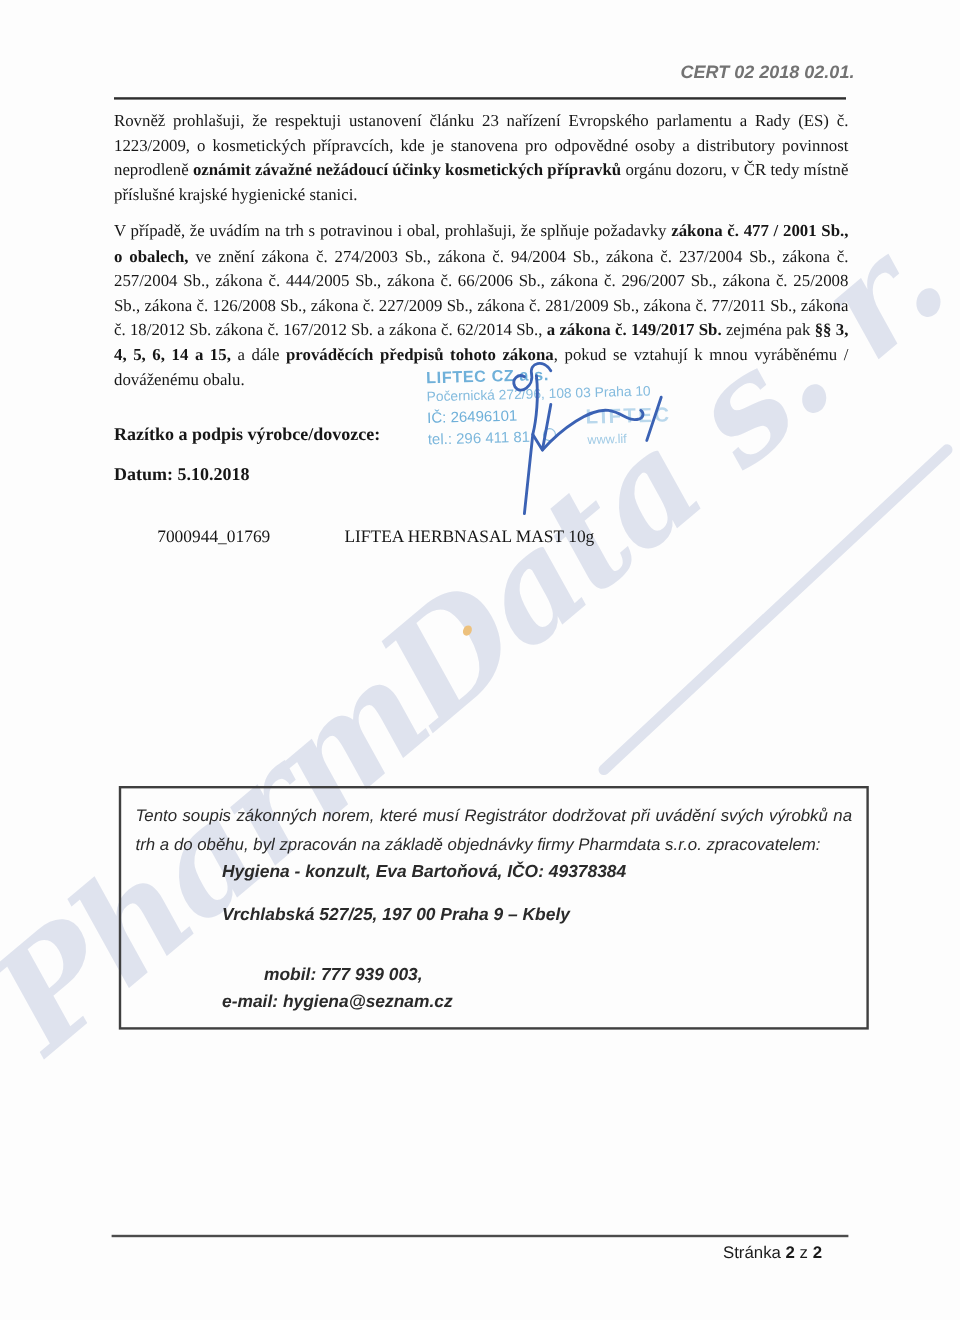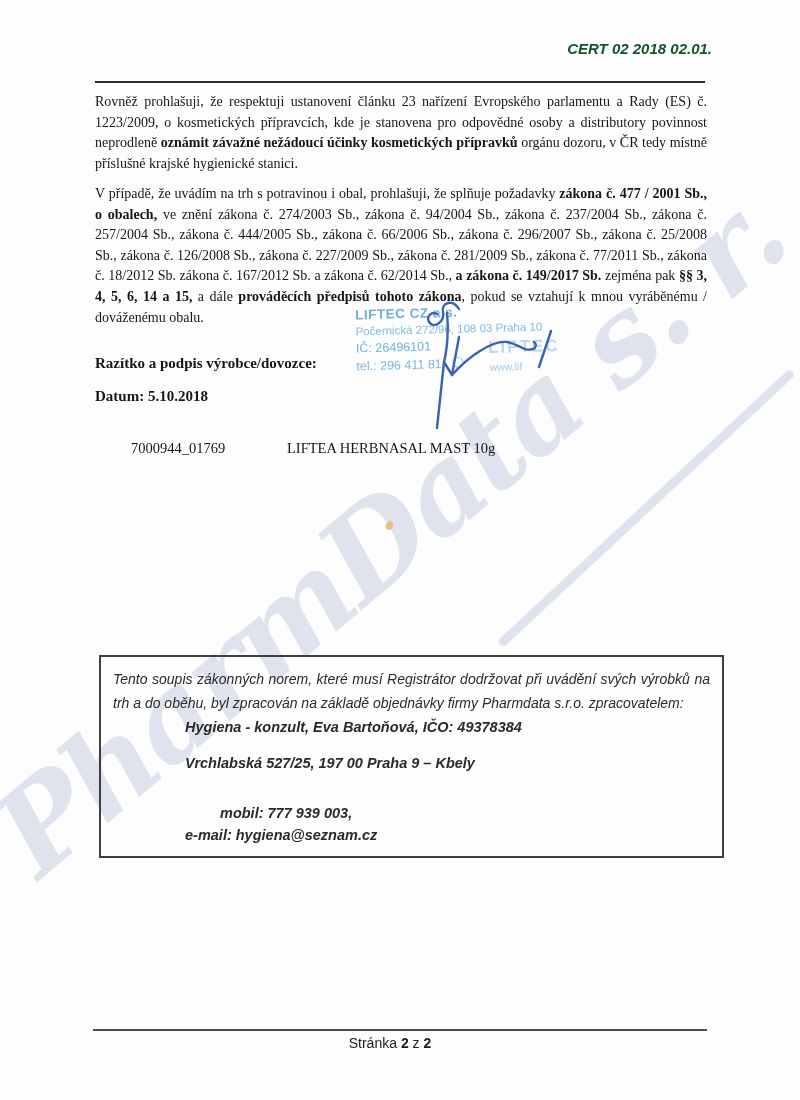--- a/index.html
+++ b/index.html
@@ -21,23 +21,23 @@
     position:absolute; left:500px; top:640px; width:400px; height:9px;
     background:#dfe3ee; transform:rotate(-43deg); transform-origin:left center;
     border-radius:5px; z-index:1;
   }
   .speck {
     position:absolute; left:386px; top:521px; width:7px; height:9px;
     background:#edc17d; border-radius:50%; transform:rotate(28deg); z-index:1;
   }
   
   .doc-ref {
-    position:absolute; top:40px; right:88px;
+    position:absolute; top:52px; right:88px;
     font-family:"Liberation Sans","DejaVu Sans",sans-serif;
-    font-style:italic; font-weight:bold; font-size:15px; color:#14532d; z-index:2;
+    font-style:italic; font-weight:bold; font-size:15px; color:#737373; z-index:2;
   }
   .top-rule {
     position:absolute; left:95px; top:81px; width:610px; height:2px;
     background:#2e2e2e; z-index:2;
   }
   
   .para {
     position:absolute; left:95px; width:612px; margin:0;
     font-size:14px; line-height:20.6px; text-align:justify; z-index:2;
   }
@@ -90,21 +90,21 @@
   .box-line-0 { top:62px; }
   .box-line-1 { top:98px; }
   .box-line-2 { top:148px;margin-left:35px; }
   .box-line-3 { top:170px; }
   
   .footer-rule {
     position:absolute; left:93px; top:1029px; width:614px; height:2px;
     background:#4c4c4c; z-index:2;
   }
   .footer-text {
-    position:absolute; left:95px; top:1035px; width:590px; text-align:center;
+    position:absolute; left:95px; top:1035px; width:590px; text-align:right;
     font-family:"Liberation Sans","DejaVu Sans",sans-serif;
     font-size:14px; color:#1b1b1b; z-index:2;
   }
   .footer-text b { font-weight:bold; }
 </style>
 </head>
 <body>
 
 <div class="page">
 

